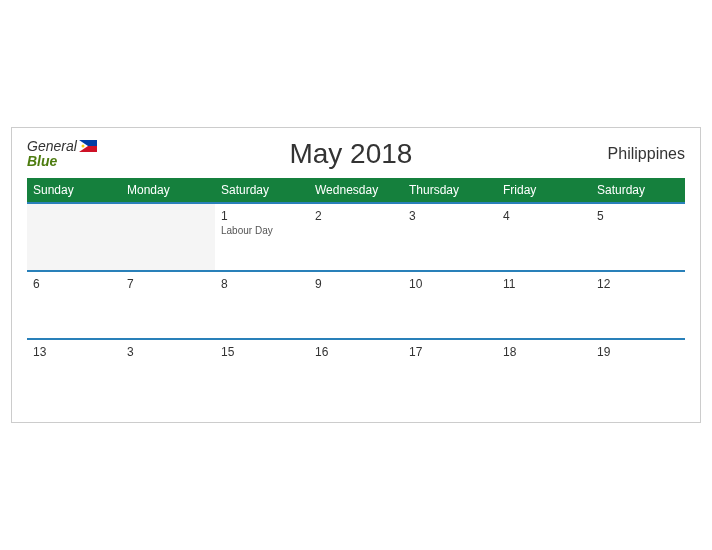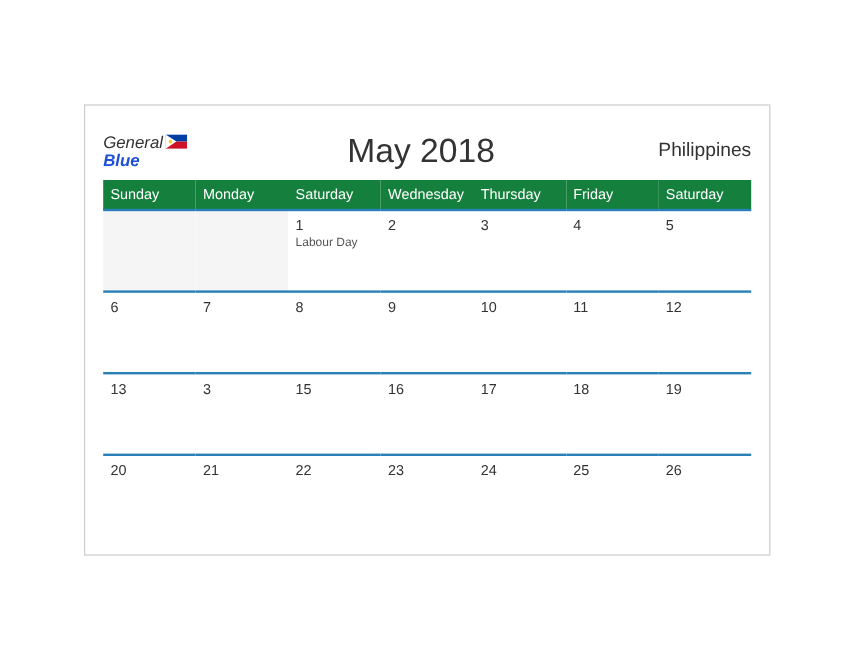--- a/index.html
+++ b/index.html
@@ -6,45 +6,45 @@
     body {
       font-family: Arial, sans-serif;
       background: #fff;
       width: 712px;
       height: 550px;
       display: flex;
       align-items: center;
       justify-content: center;
     }
     .calendar-container {
-      width: 572px;
+      width: 690px;
       background: #fff;
       border: 1px solid #ccc;
-      padding: 22px 15px 15px 15px;
+      padding: 10px 15px 15px 15px;
     }
     .calendar-header {
       display: flex;
       align-items: center;
       justify-content: space-between;
       margin-bottom: 8px;
     }
     .logo {
       display: flex;
       flex-direction: column;
       align-items: flex-start;
       line-height: 1.1;
     }
     .logo-general {
       font-size: 14px;
       color: #333;
       font-style: italic;
     }
     .logo-blue {
       font-size: 14px;
-      color: #1d4ed8;
+      color: #4d7c0f;
       font-style: italic;
       font-weight: bold;
     }
     .logo-flag {
       width: 18px;
       height: 12px;
       display: inline-block;
       margin-left: 2px;
     }
     .logo-row {
@@ -201,38 +201,15 @@
           <td>
             <span class="day-number">17</span>
           </td>
           <td>
             <span class="day-number">18</span>
           </td>
           <td class="weekend-col">
             <span class="day-number">19</span>
           </td>
         </tr>
-        <tr>
-          <td class="weekend-col">
-            <span class="day-number">20</span>
-          </td>
-          <td>
-            <span class="day-number">21</span>
-          </td>
-          <td>
-            <span class="day-number">22</span>
-          </td>
-          <td>
-            <span class="day-number">23</span>
-          </td>
-          <td>
-            <span class="day-number">24</span>
-          </td>
-          <td>
-            <span class="day-number">25</span>
-          </td>
-          <td class="weekend-col">
-            <span class="day-number">26</span>
-          </td>
-        </tr>
       </tbody>
   </table>
 </div>
 
 </body></html>

